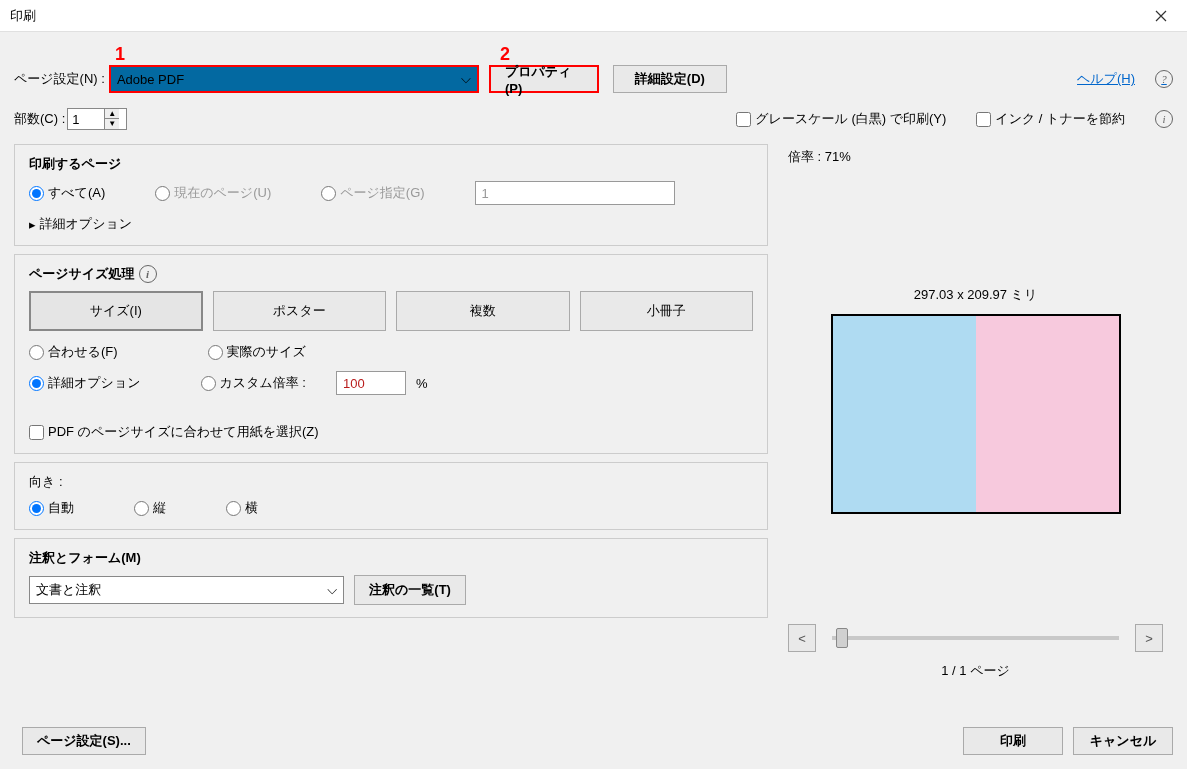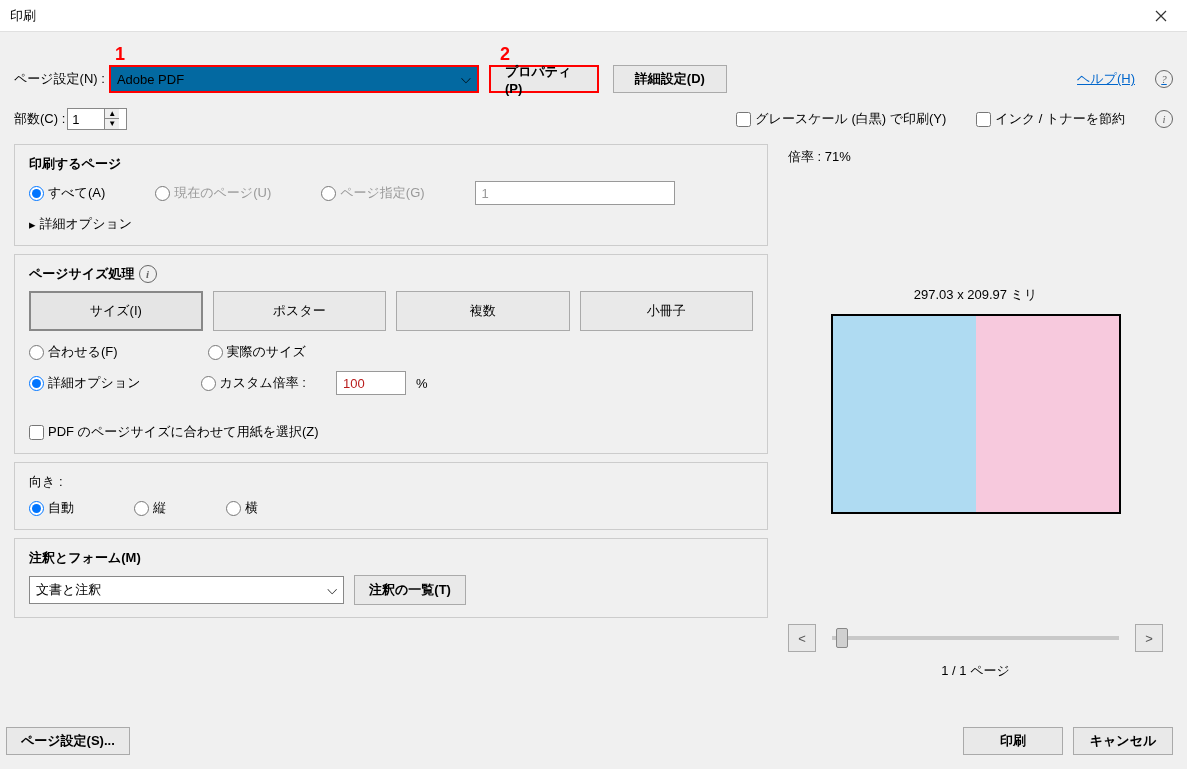--- a/index.html
+++ b/index.html
@@ -38,21 +38,21 @@
 .big-btn { flex:1; background:#e9e9e9; border:1px solid #aaa; height: 40px; display:flex; align-items:center; justify-content:center; cursor:pointer;}
 .big-btn.active { background:#e5e5e5; border:1px solid #888; box-shadow: inset 0 0 0 1px #888;}
 .select { border:1px solid #888; background:#fff; height:28px; width:315px; display:flex; align-items:center; justify-content:space-between; padding:0 6px;}
 .preview-box { width: 290px; height: 200px; border: 2px solid #000; margin: 10px auto 0 auto; display:flex;}
 .preview-left { background: #afdbf2; flex:1;}
 .preview-right { background: #f7c9dd; flex:1;}
 .slider-row { display:flex; align-items:center; gap:6px; margin-top: 110px;}
 .nav-btn { width:28px; height:28px; border:1px solid #aaa; background:#e9e9e9; display:flex; align-items:center; justify-content:center; cursor:pointer; font-size:11px; color:#555;}
 .slider-track { flex:1; height: 4px; background:#c8c8c8; position:relative; margin: 0 10px;}
 .slider-thumb { position:absolute; left:4px; top:-8px; width:12px; height:20px; background:#d0d0d0; border:1px solid #888; border-radius:2px;}
-.bottom-row { position:absolute; bottom: 14px; left: 6px; right: 14px; display:flex; align-items:center;}
+.bottom-row { position:absolute; bottom: 14px; left: 22px; right: 14px; display:flex; align-items:center;}
 .chev { font-size: 13px; }
 </style>
 </head>
 <body>
 
 <div class="titlebar">
   <span class="title">印刷</span>
   <div class="close">
     <svg width="12" height="12" viewBox="0 0 12 12">
         <path d="M1 1 L11 11 M11 1 L1 11" stroke="#333" stroke-width="1.2" fill="none"></path>

